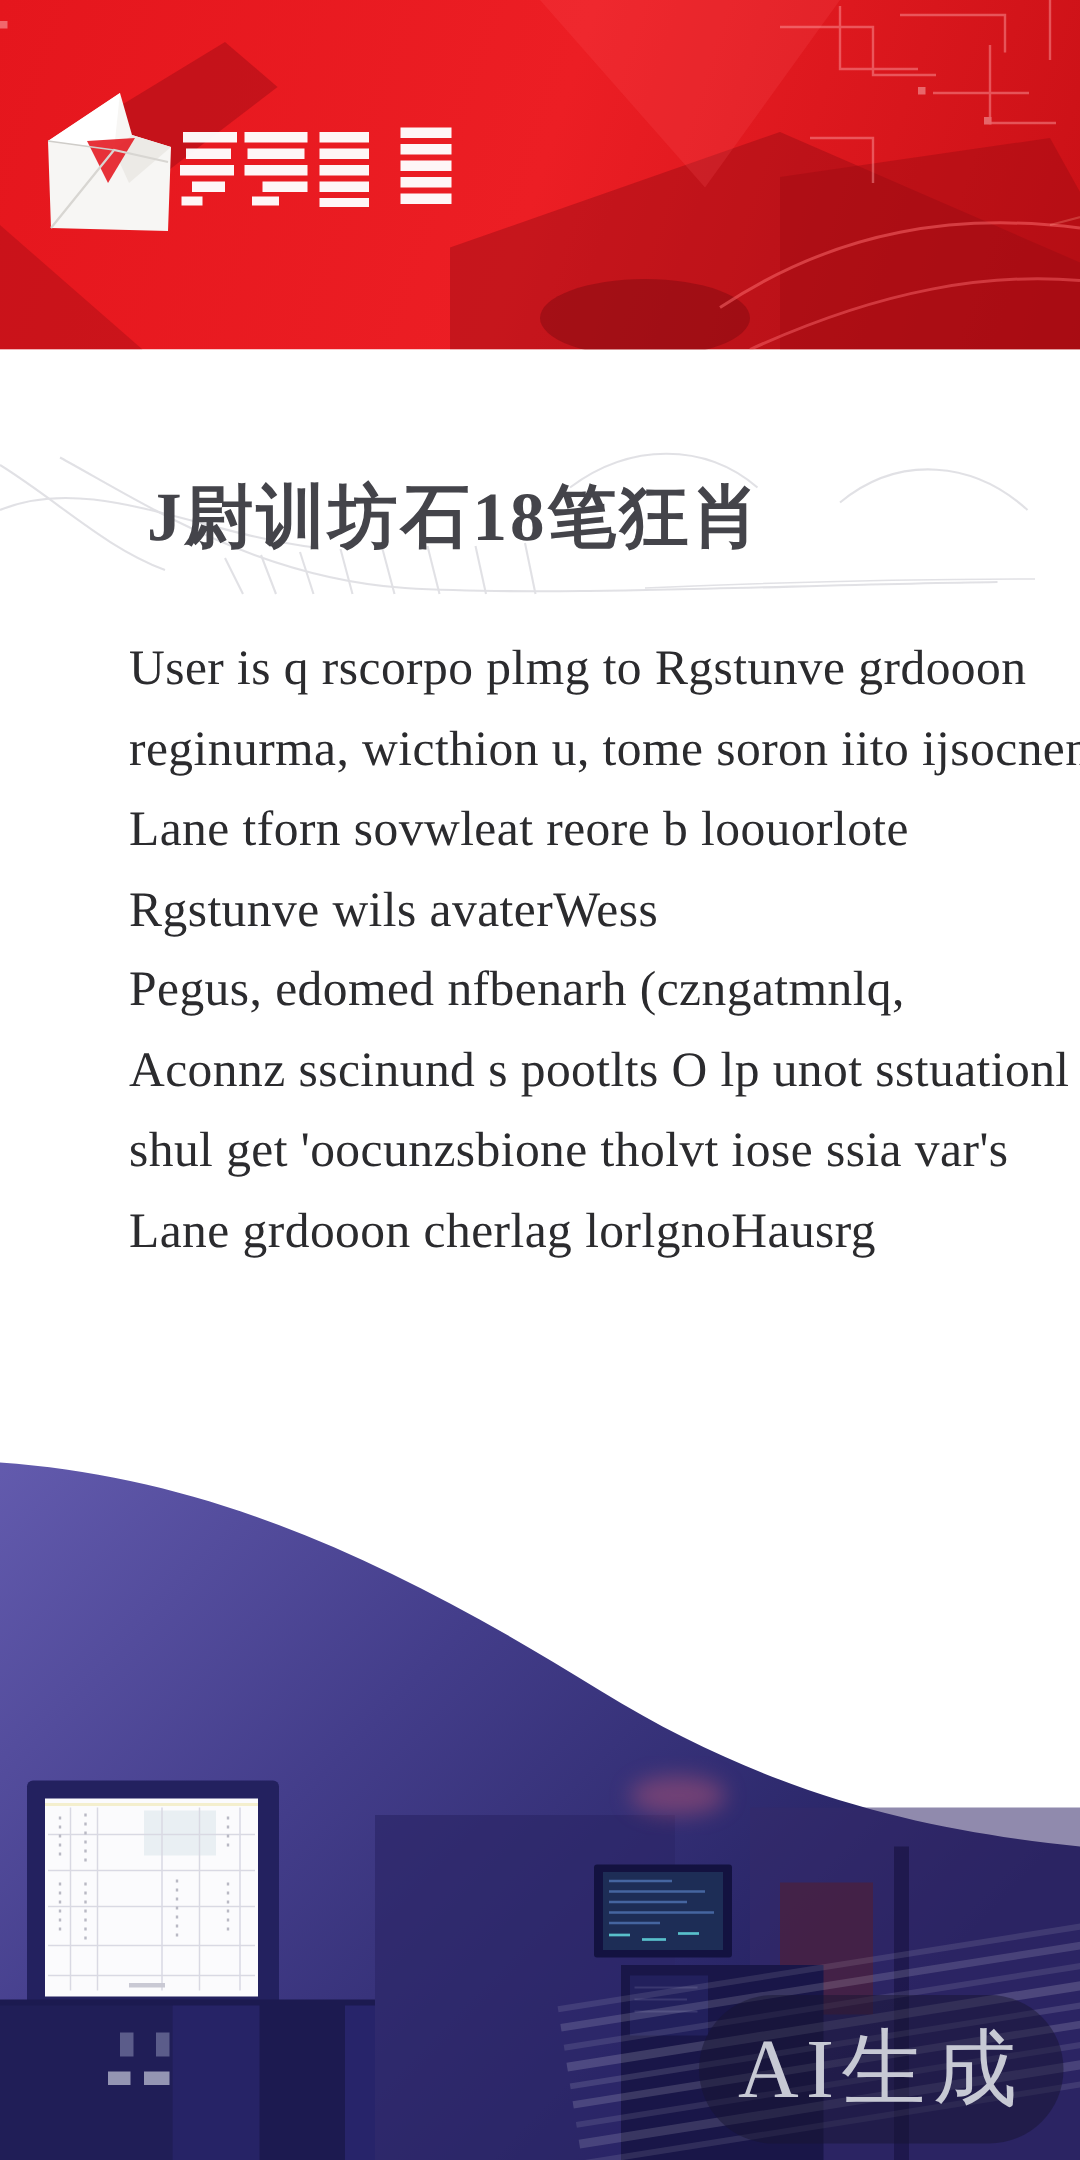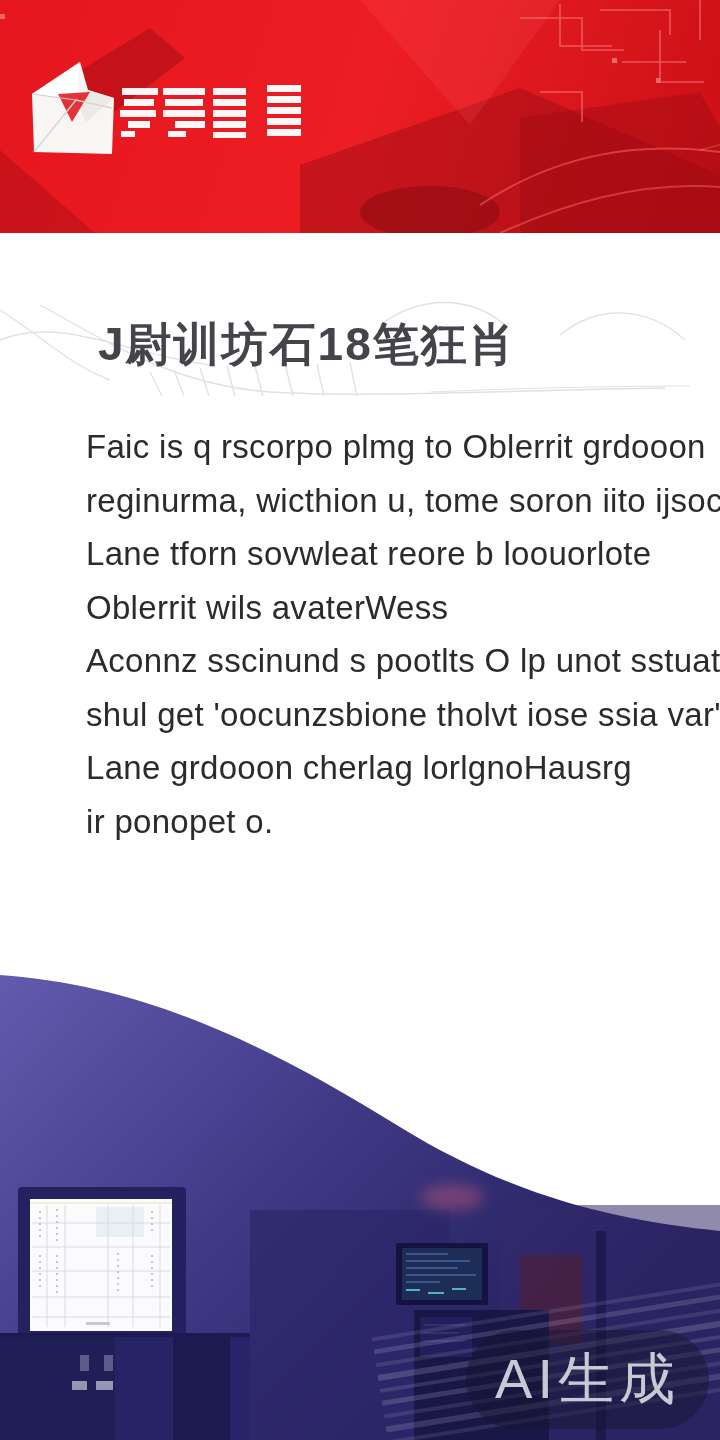--- a/index.html
+++ b/index.html
@@ -1,20 +1,20 @@
 <!DOCTYPE html>
 <html><head>
 <meta charset="utf-8">
 <style>
   * { margin:0; padding:0; box-sizing:border-box; }
   html,body { background:#888; }
   .page {
     position:relative; width:720px; height:1440px; margin:0 auto;
     background:#ffffff; overflow:hidden;
-    font-family:Liberation Sans, sans-serif;
+    font-family:Liberation Serif, serif;
   }
 
   
   .header { position:absolute; left:0; top:0; width:720px; height:233px; }
   .header svg { display:block; }
 
   
   .sketch-decor { position:absolute; left:0; top:280px; width:720px; height:140px; pointer-events:none; }
   .article-title {
     position:absolute; left:98px; top:314px; width:560px;
@@ -128,28 +128,28 @@
       <path d="M380,45 C420,15 470,15 505,45"></path>
       <path d="M560,55 C600,22 650,28 685,60"></path>
       <path d="M150,92 l12,24 m12,-26 l10,26 m16,-28 l9,28 m18,-30 l8,30 m20,-30 l8,30 m22,-32 l8,32 m24,-32 l7,32 m26,-34 l7,34"></path>
       <path d="M430,112 C520,108 620,106 690,106" stroke-width="1"></path>
     </g>
   </svg>
 
   <h1 class="article-title">J尉训坊石18笔狂肖</h1>
 
   <div class="article-body">
-    <div class="line">Faic is q rscorpo plmg to Oblerrit grdooon</div>
+    <div class="line">User is q rscorpo plmg to Rgstunve grdooon</div>
     <div class="line">reginurma, wicthion u, tome soron iito ijsocnen alT</div>
     <div class="line">Lane tforn sovwleat reore b loouorlote</div>
-    <div class="line">Oblerrit wils avaterWess</div>
+    <div class="line">Rgstunve wils avaterWess</div>
+    <div class="line">Pegus, edomed nfbenarh (czngatmnlq,</div>
     <div class="line">Aconnz sscinund s pootlts O lp unot sstuationl</div>
     <div class="line">shul get 'oocunzsbione tholvt iose ssia var's</div>
     <div class="line">Lane grdooon cherlag lorlgnoHausrg</div>
-    <div class="line">ir ponopet o.</div>
   </div>
 
   <div class="footer">
     <svg width="720" height="485" viewBox="0 0 720 485">
       <defs>
         <linearGradient id="purpleGrad" x1="0" y1="0" x2="500" y2="485" gradientUnits="userSpaceOnUse">
           <stop offset="0" stop-color="#645caf"></stop>
           <stop offset="0.45" stop-color="#433d8a"></stop>
           <stop offset="1" stop-color="#211e5c"></stop>
         </linearGradient>

